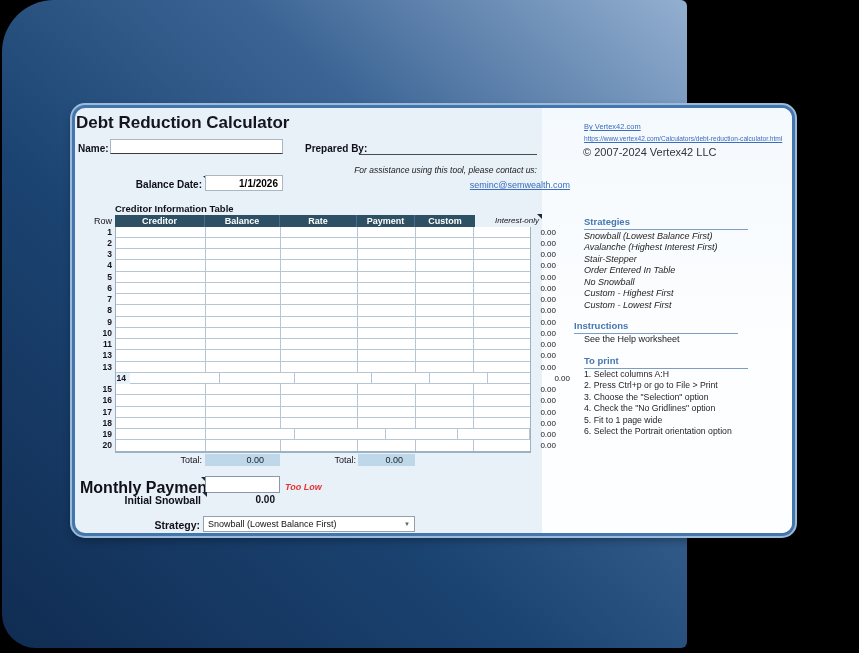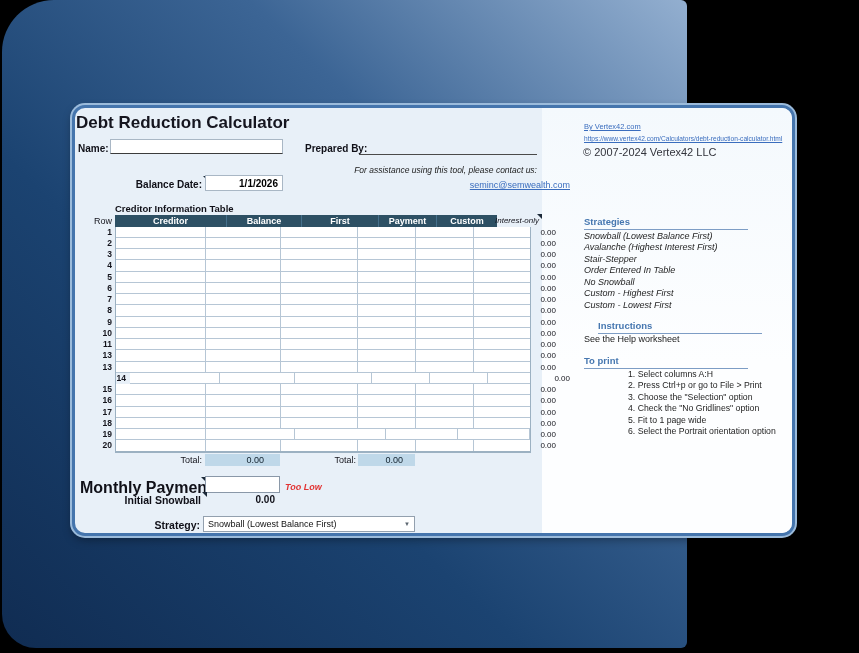--- a/index.html
+++ b/index.html
@@ -95,25 +95,25 @@
 
       <li>Snowball (Lowest Balance First)</li>
           <li>Avalanche (Highest Interest First)</li>
           <li>Stair-Stepper</li>
           <li>Order Entered In Table</li>
           <li>No Snowball</li>
           <li>Custom - Highest First</li>
           <li>Custom - Lowest First</li>
         </ul>
 
-      <div class="sb-head" style="left:56px; top:212px;">Instructions</div>
+      <div class="sb-head" style="left:32px; top:212px;">Instructions</div>
       <div class="abs" style="left:42px; top:226px; font-size:9px; color:#1a1a1a;">See the Help worksheet</div>
 
       <div class="sb-head" style="left:42px; top:247px;">To print</div>
-      <ul class="sb-list print-list" style="left:42px; top:261px;margin-left:44px;">
+      <ul class="sb-list print-list" style="left:42px; top:261px;">
 
       <li>1. Select columns A:H</li>
           <li>2. Press Ctrl+p or go to File &gt; Print</li>
           <li>3. Choose the "Selection" option</li>
           <li>4. Check the "No Gridlines" option</li>
           <li>5. Fit to 1 page wide</li>
           <li>6. Select the Portrait orientation option</li>
         </ul>
     </div>
 
@@ -130,23 +130,23 @@
 
     <div class="abs lbl rt" style="left:27px; top:71px; width:100px;">Balance Date:</div>
     <div class="note" style="left:128px; top:68px;"></div>
     <div class="abs inputbox rt" style="left:130px; top:67px; width:78px; height:16px; font-size:10px; font-weight:bold; line-height:15px; padding:0 4px;">1/1/2026</div>
 
     <div class="abs lbl" style="left:40px; top:95px; font-size:9.5px;">Creditor Information Table</div>
 
     <div class="abs" style="left:3px; top:108px; width:34px; text-align:right; font-size:9px; color:#14141c;">Row</div>
 
     <div class="thead">
-      <div class="th" style="width:112px;">Creditor</div>
+      <div class="th" style="width:90px;">Creditor</div>
       <div class="th" style="width:75px;">Balance</div>
-      <div class="th" style="width:77px;">First</div>
+      <div class="th" style="width:77px;">Rate</div>
       <div class="th" style="width:58px;">Payment</div>
       <div class="th" style="width:60px; border-right:none;">Custom</div>
     </div>
 
     <div class="abs it" style="left:420px; top:108px; width:42px; font-size:8px; color:#14141c; text-align:center; white-space:nowrap;">Interest-only</div>
     <div class="note" style="left:462px; top:106px;"></div>
 
     <div class="rows">
 
         <div class="trow" style="position:relative;">

